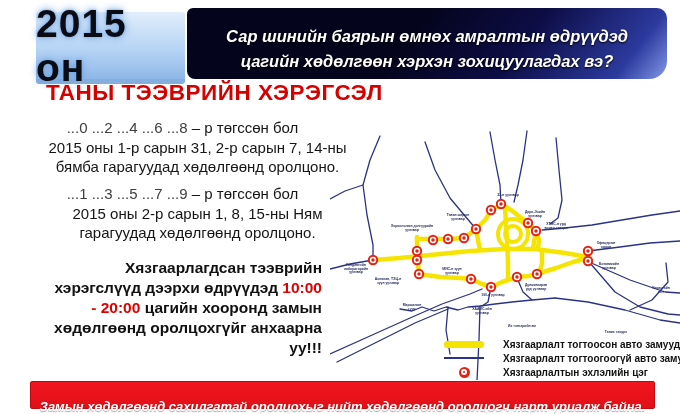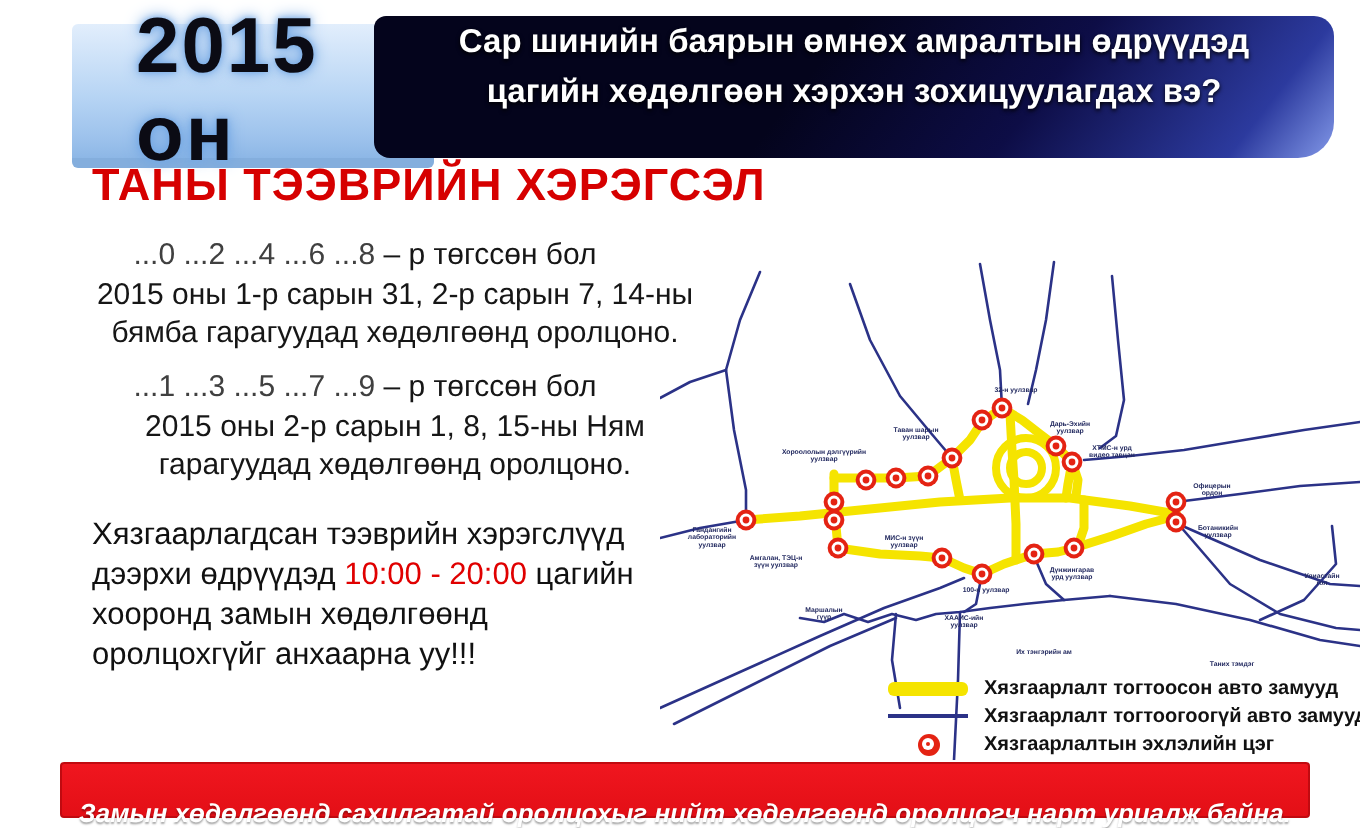--- a/index.html
+++ b/index.html
@@ -3,49 +3,49 @@
 <meta charset="utf-8">
 <style>
   html,body{margin:0;padding:0;background:#fff;}
   .stage{position:relative;width:680px;height:414px;background:#fff;overflow:hidden;
          font-family:"Liberation Sans",sans-serif;}
 
   
   .year-box{position:absolute;left:36px;top:12px;width:149px;height:67px;
     background:linear-gradient(180deg,#e2eefc 0%,#b6d4f4 55%,#9dc2ec 85%,#8db7e6 100%);
     border-bottom:5px solid #84aedd;border-radius:3px;
-    display:flex;align-items:center;justify-content:center;padding-left:32px;}
+    display:flex;align-items:center;justify-content:center;}
   .year-box span{font-size:39px;font-weight:bold;color:#0b0b14;letter-spacing:1px;
     text-shadow:0 0 8px #6aa0e0,0 0 3px #7db0ea;}
 
   
   .top-banner{position:absolute;left:187px;top:8px;width:480px;height:71px;
     background:linear-gradient(128deg,#04041c 45%,#0d0d46 68%,#2c3a9e 90%,#8298e8 100%);
     border-radius:6px 10px 18px 8px;color:#fff;text-align:center;
-    font-weight:bold;font-size:16.5px;line-height:25px;padding-top:1px;
+    font-style:italic;font-weight:bold;font-size:16.5px;line-height:25px;padding-top:16px;
     box-sizing:border-box;text-shadow:0 1px 2px #000;}
 
   .heading{position:absolute;left:46px;top:80px;margin:0;font-size:22.5px;font-weight:bold;
     color:#d60000;letter-spacing:.5px;white-space:nowrap;}
 
   .rule{position:absolute;left:10px;width:345px;margin:0;text-align:center;
     font-size:15px;line-height:19.5px;color:#161616;}
   .rule .digits{color:#404040;}
   .rule .body{display:block;margin-left:30px;}
   #rule1{top:118px;} #rule2{top:184px;}
 
-  .warning{position:absolute;left:46px;top:258px;width:276px;text-align:left;
-    font-size:15.5px;line-height:20px;font-weight:normal;color:#111;}
+  .warning{position:absolute;left:46px;top:258px;width:276px;text-align:right;
+    font-size:15.5px;line-height:20px;font-weight:bold;color:#111;}
   .warning .time{color:#e00000;}
 
   .map-svg{position:absolute;left:330px;top:130px;}
 
   
   .legend{position:absolute;left:444px;top:338px;width:236px;}
-  .legend-row{display:flex;align-items:center;margin-bottom:2px;height:12px;}
+  .legend-row{display:flex;align-items:center;margin-bottom:2px;height:12px;gap:11px;}
   .legend-swatch{width:40px;display:flex;justify-content:center;margin-right:8px;}
   .sw-restricted{width:40px;height:7px;border-radius:3px;}
   .sw-unrestricted{width:40px;height:2.5px;}
   .sw-checkpoint{width:11px;height:11px;border-radius:50%;position:relative;}
   .sw-checkpoint::after{content:"";position:absolute;left:2.5px;top:2.5px;width:6px;height:6px;
      border-radius:50%;background:#fff;}
   .sw-checkpoint::before{content:"";position:absolute;left:4.2px;top:4.2px;width:2.6px;height:2.6px;
      border-radius:50%;background:inherit;z-index:1;}
   .legend-label{font-size:10px;font-weight:bold;color:#111;white-space:nowrap;}
 

